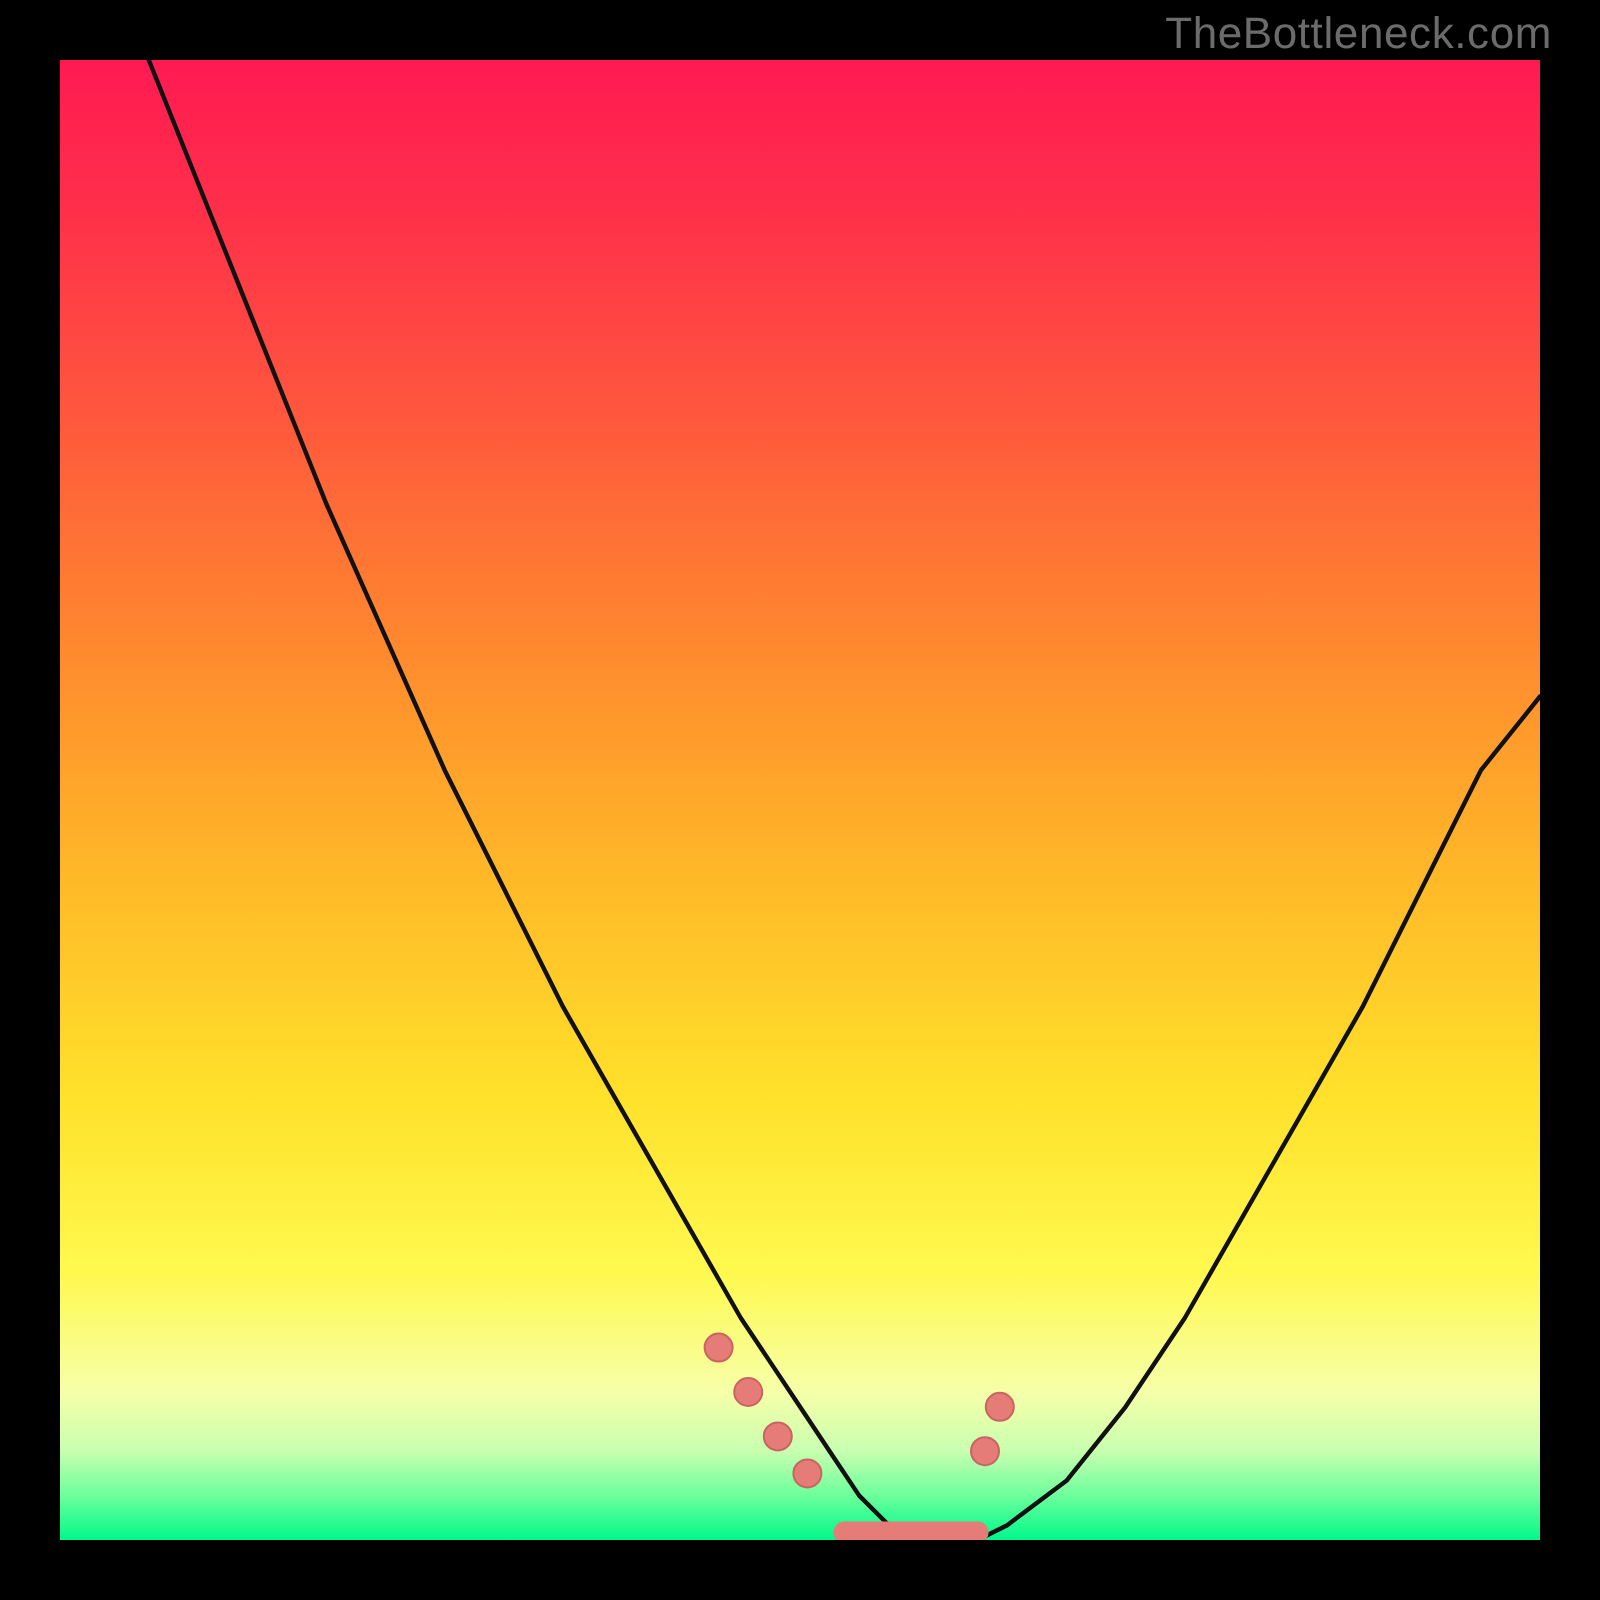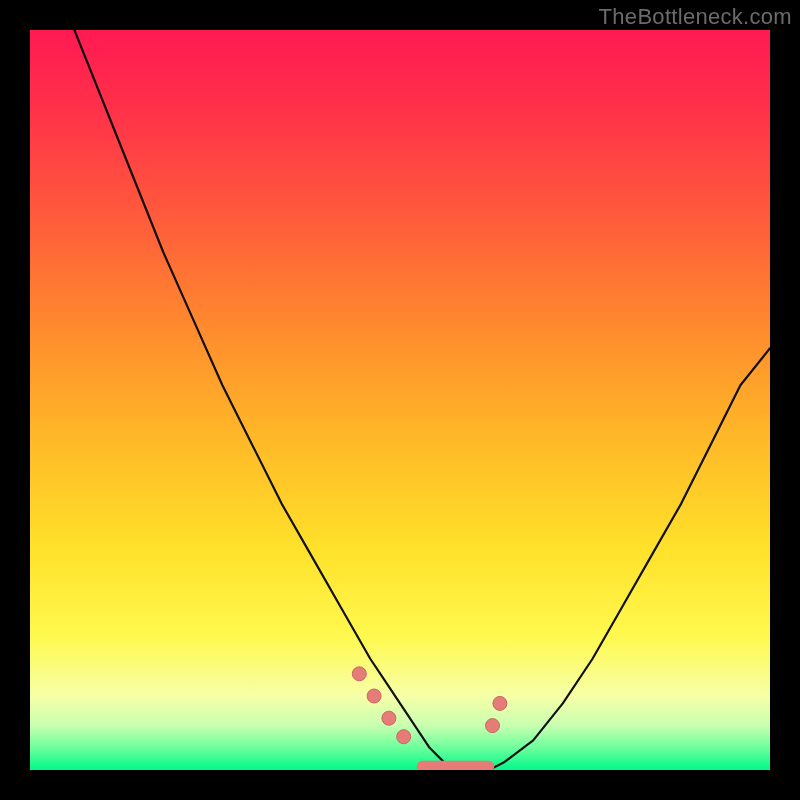--- a/index.html
+++ b/index.html
@@ -43,21 +43,21 @@
       #00f88a 100%
     );
   }
   .curve {
     position: absolute;
     inset: 0;
   }
   .watermark {
     position: absolute;
     top: 4px;
-    right: 8px;
+    right: 24px;
     color: #6b6b6b;
     font-size: 22px;
     font-weight: 500;
     letter-spacing: 0.3px;
     user-select: none;
   }
 </style>
 </head>
 <body>
 

